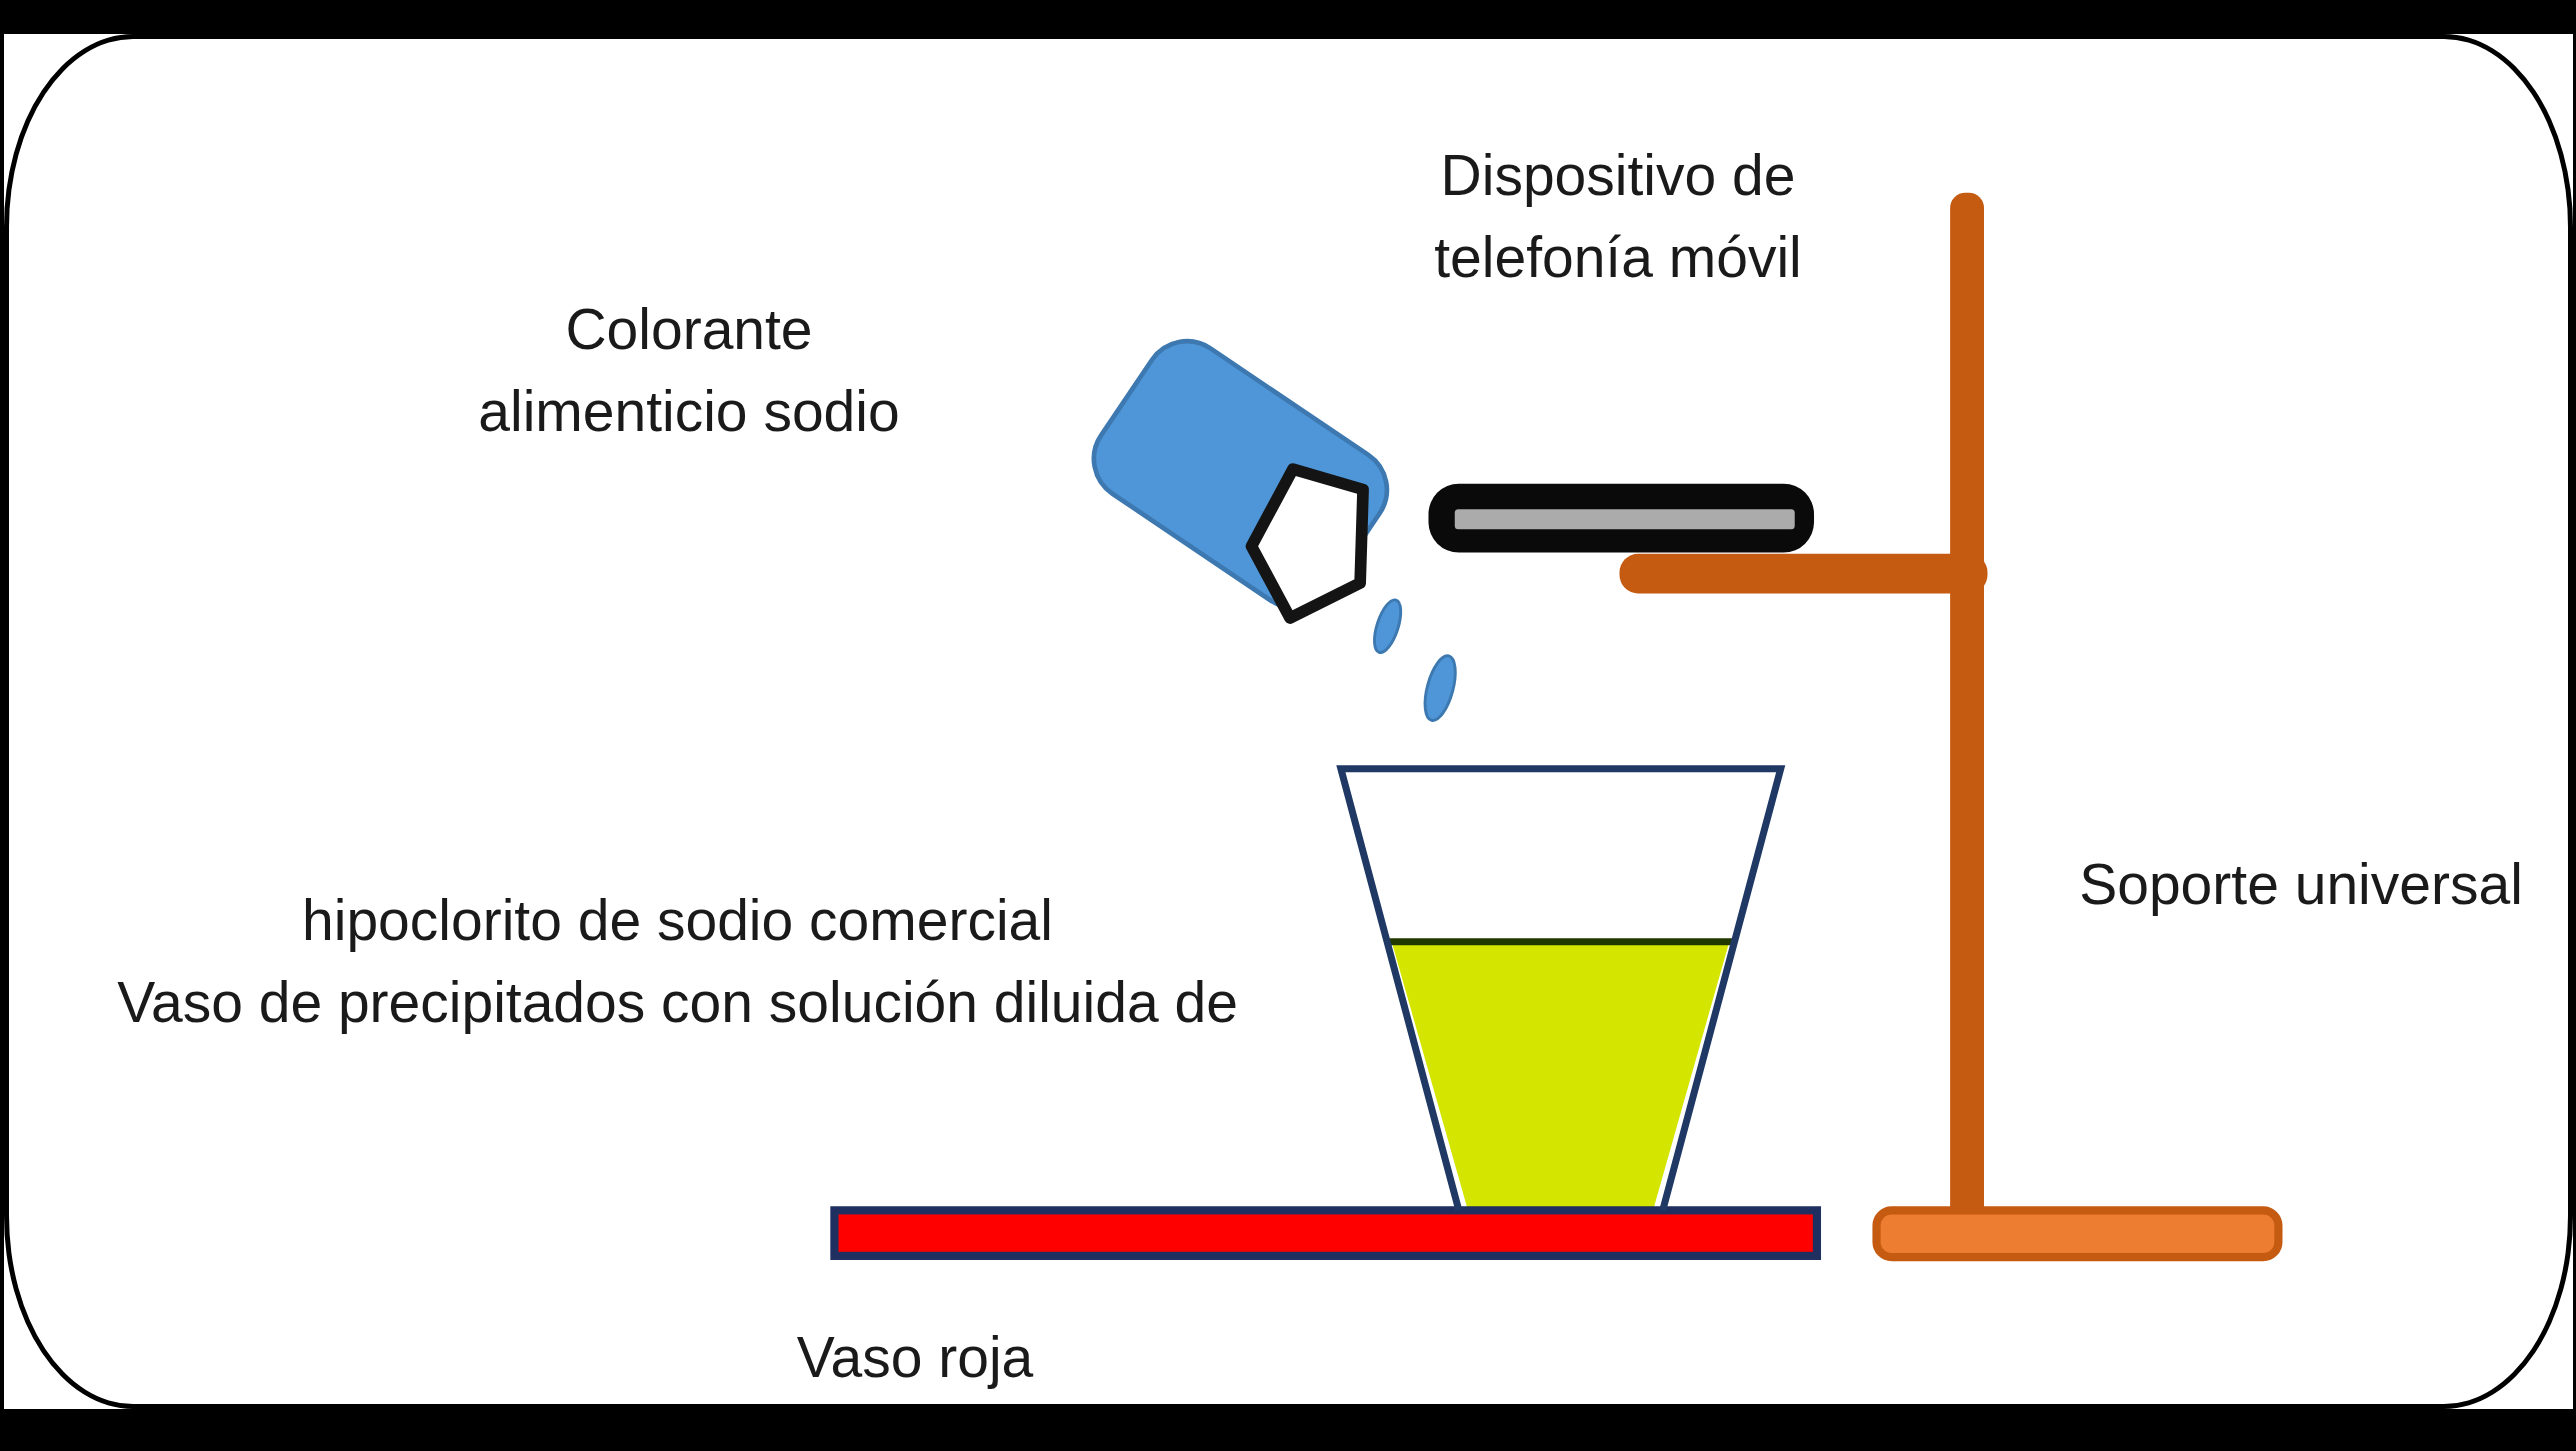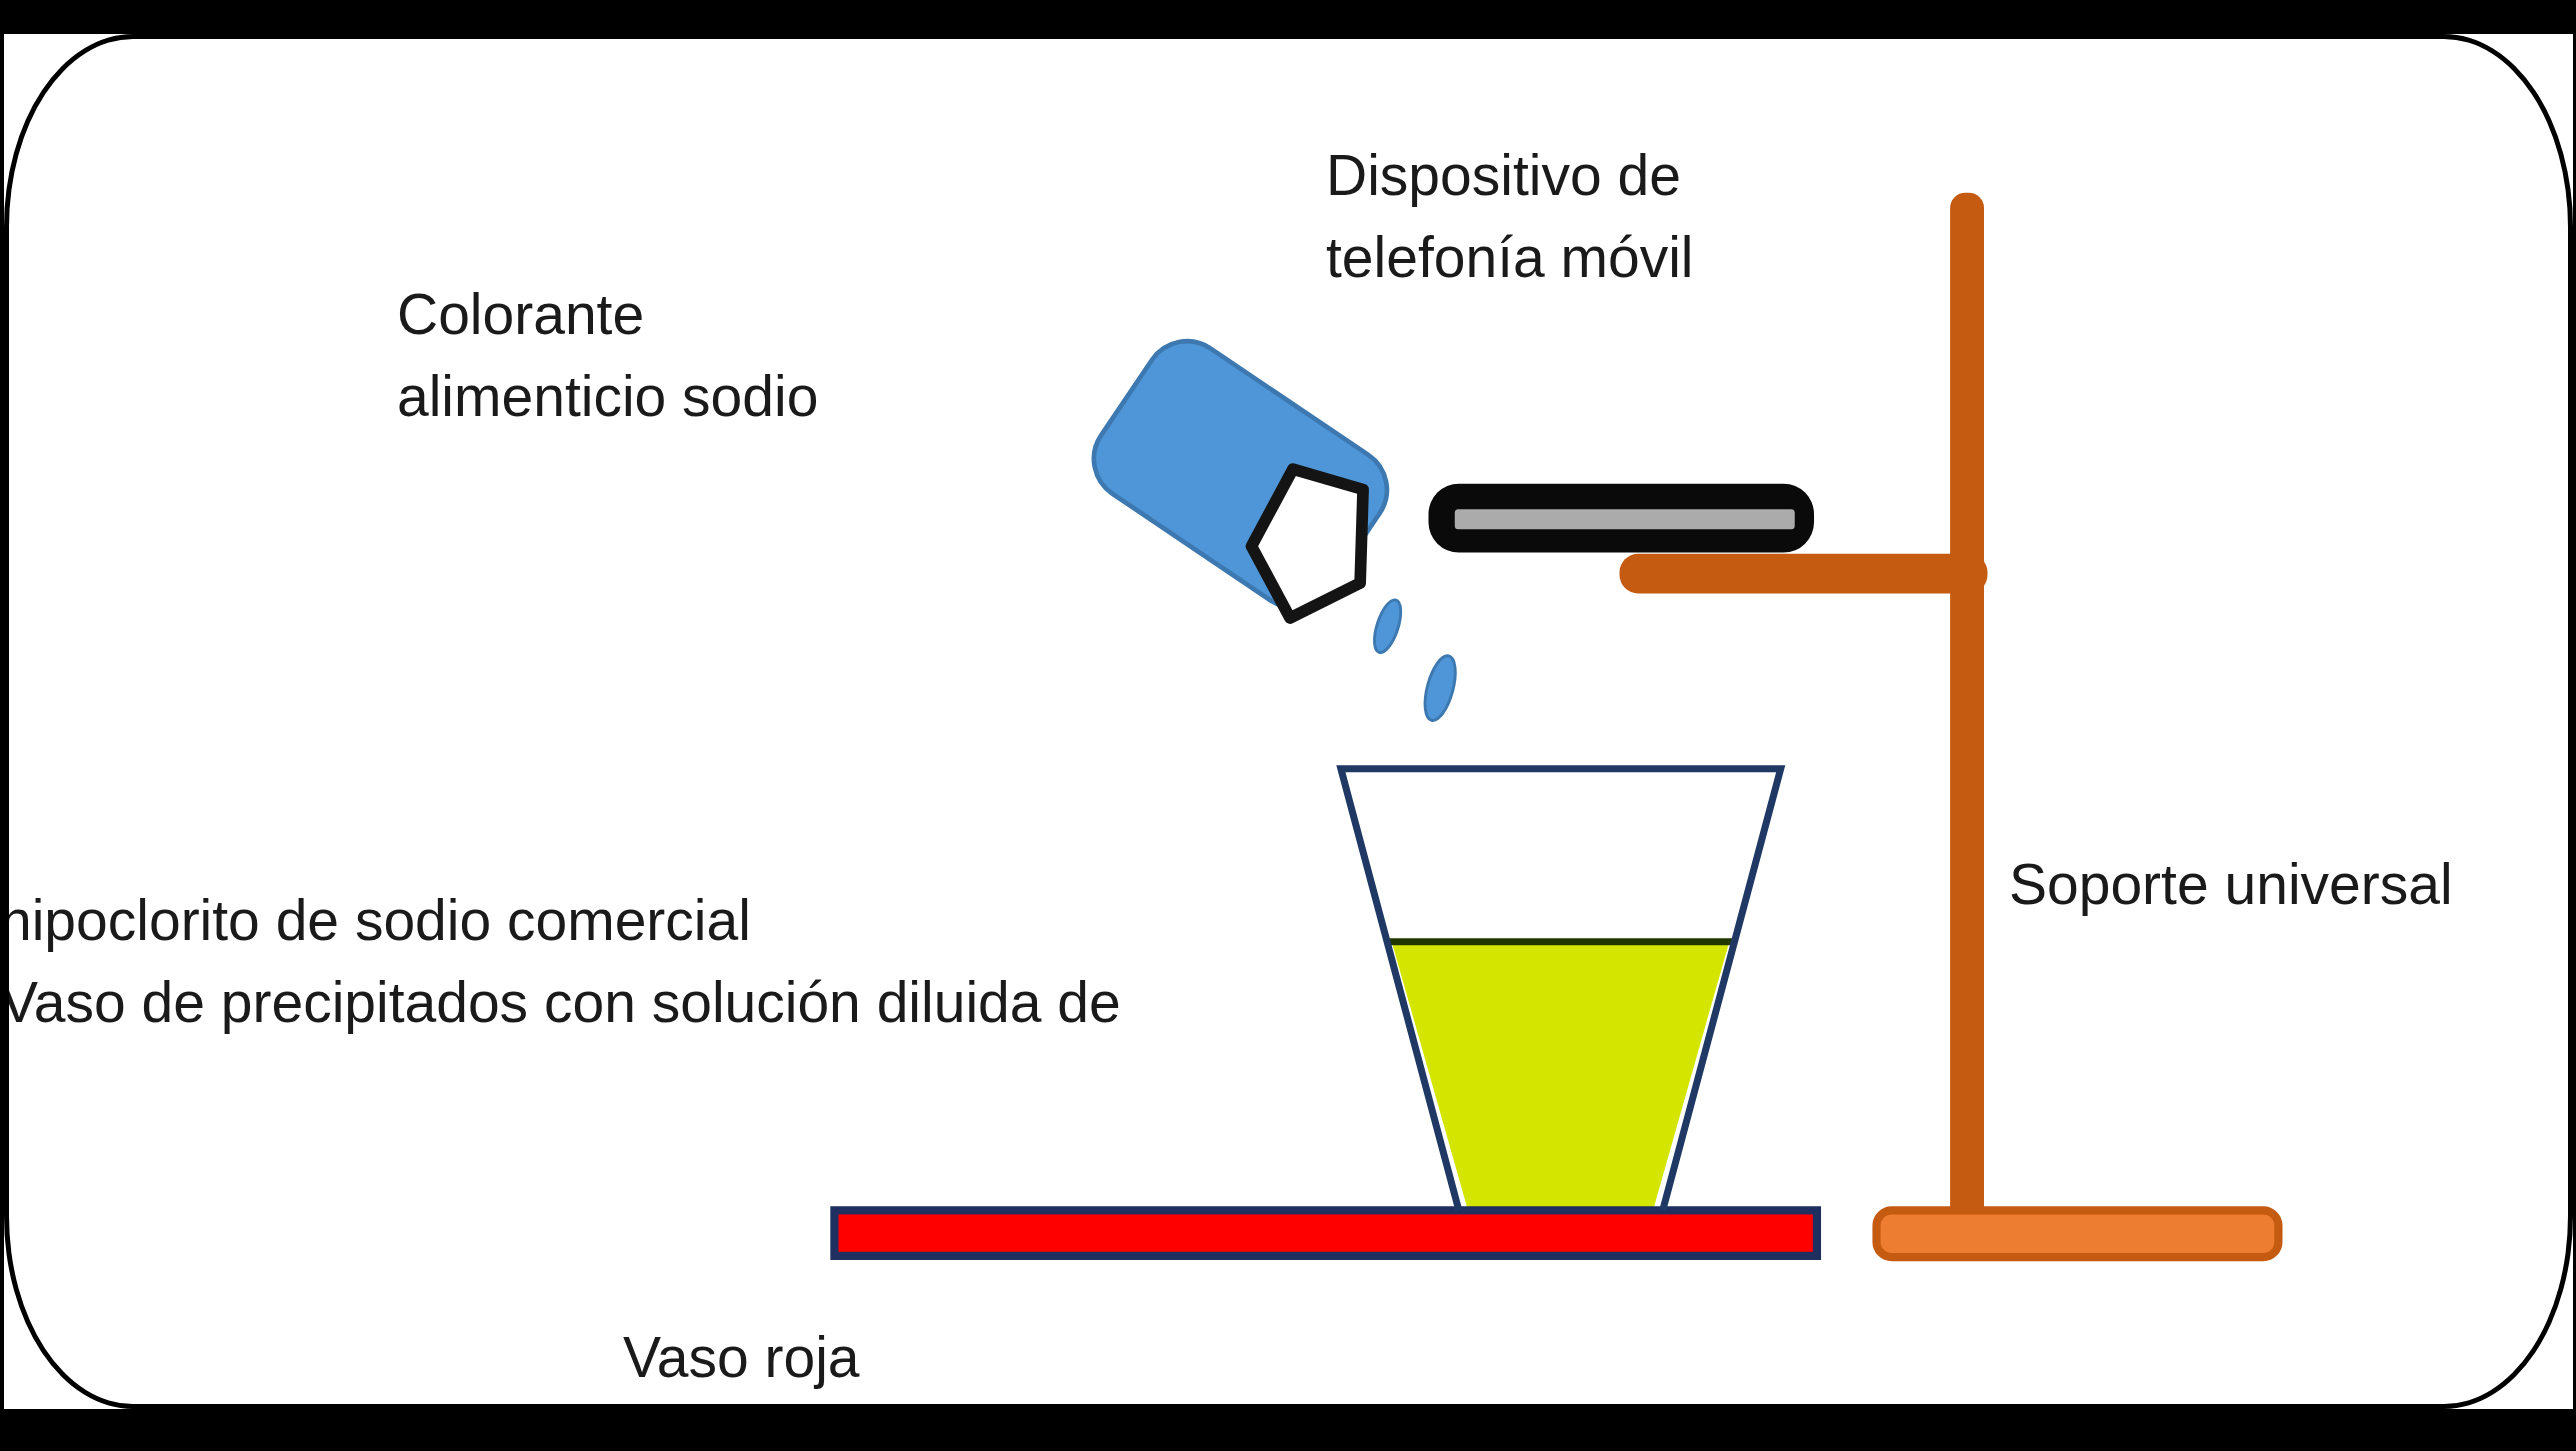--- a/index.html
+++ b/index.html
@@ -30,26 +30,26 @@
   .phone-body{fill:var(--phone-black);}
   .phone-screen{fill:var(--phone-screen-gray);}
   .beaker-wall{fill:none;stroke:var(--beaker-outline);stroke-width:12;}
   .liquid{fill:var(--liquid-green);}
   .liquid-top{stroke:var(--liquid-line);stroke-width:12;fill:none;}
   .red-base{fill:var(--base-red);stroke:var(--base-red-border);stroke-width:14;}
   .stand{fill:var(--stand-orange);}
   .stand-base{fill:var(--stand-base-fill);stroke:var(--stand-orange);stroke-width:14;}
   
   .label{
-    position:absolute;
+    position:absolute;text-align:center;
     font-size:57px;line-height:82px;color:var(--text,#1a1a1a);
     white-space:nowrap;
   }
   .label div{white-space:nowrap;}
-  .label-colorante{left:397px;top:273px;width:584px;}
+  .label-colorante{left:397px;top:288px;width:584px;}
   .label-dispositivo{left:1326px;top:134px;width:584px;}
   .label-vaso{left:0px;top:879px;width:1355px;}
   .label-soporte{left:2009px;top:843px;width:584px;}
   .label-base{left:623px;top:1316px;width:584px;}
 </style>
 </head>
 <body>
 
 <div class="canvas">
 

